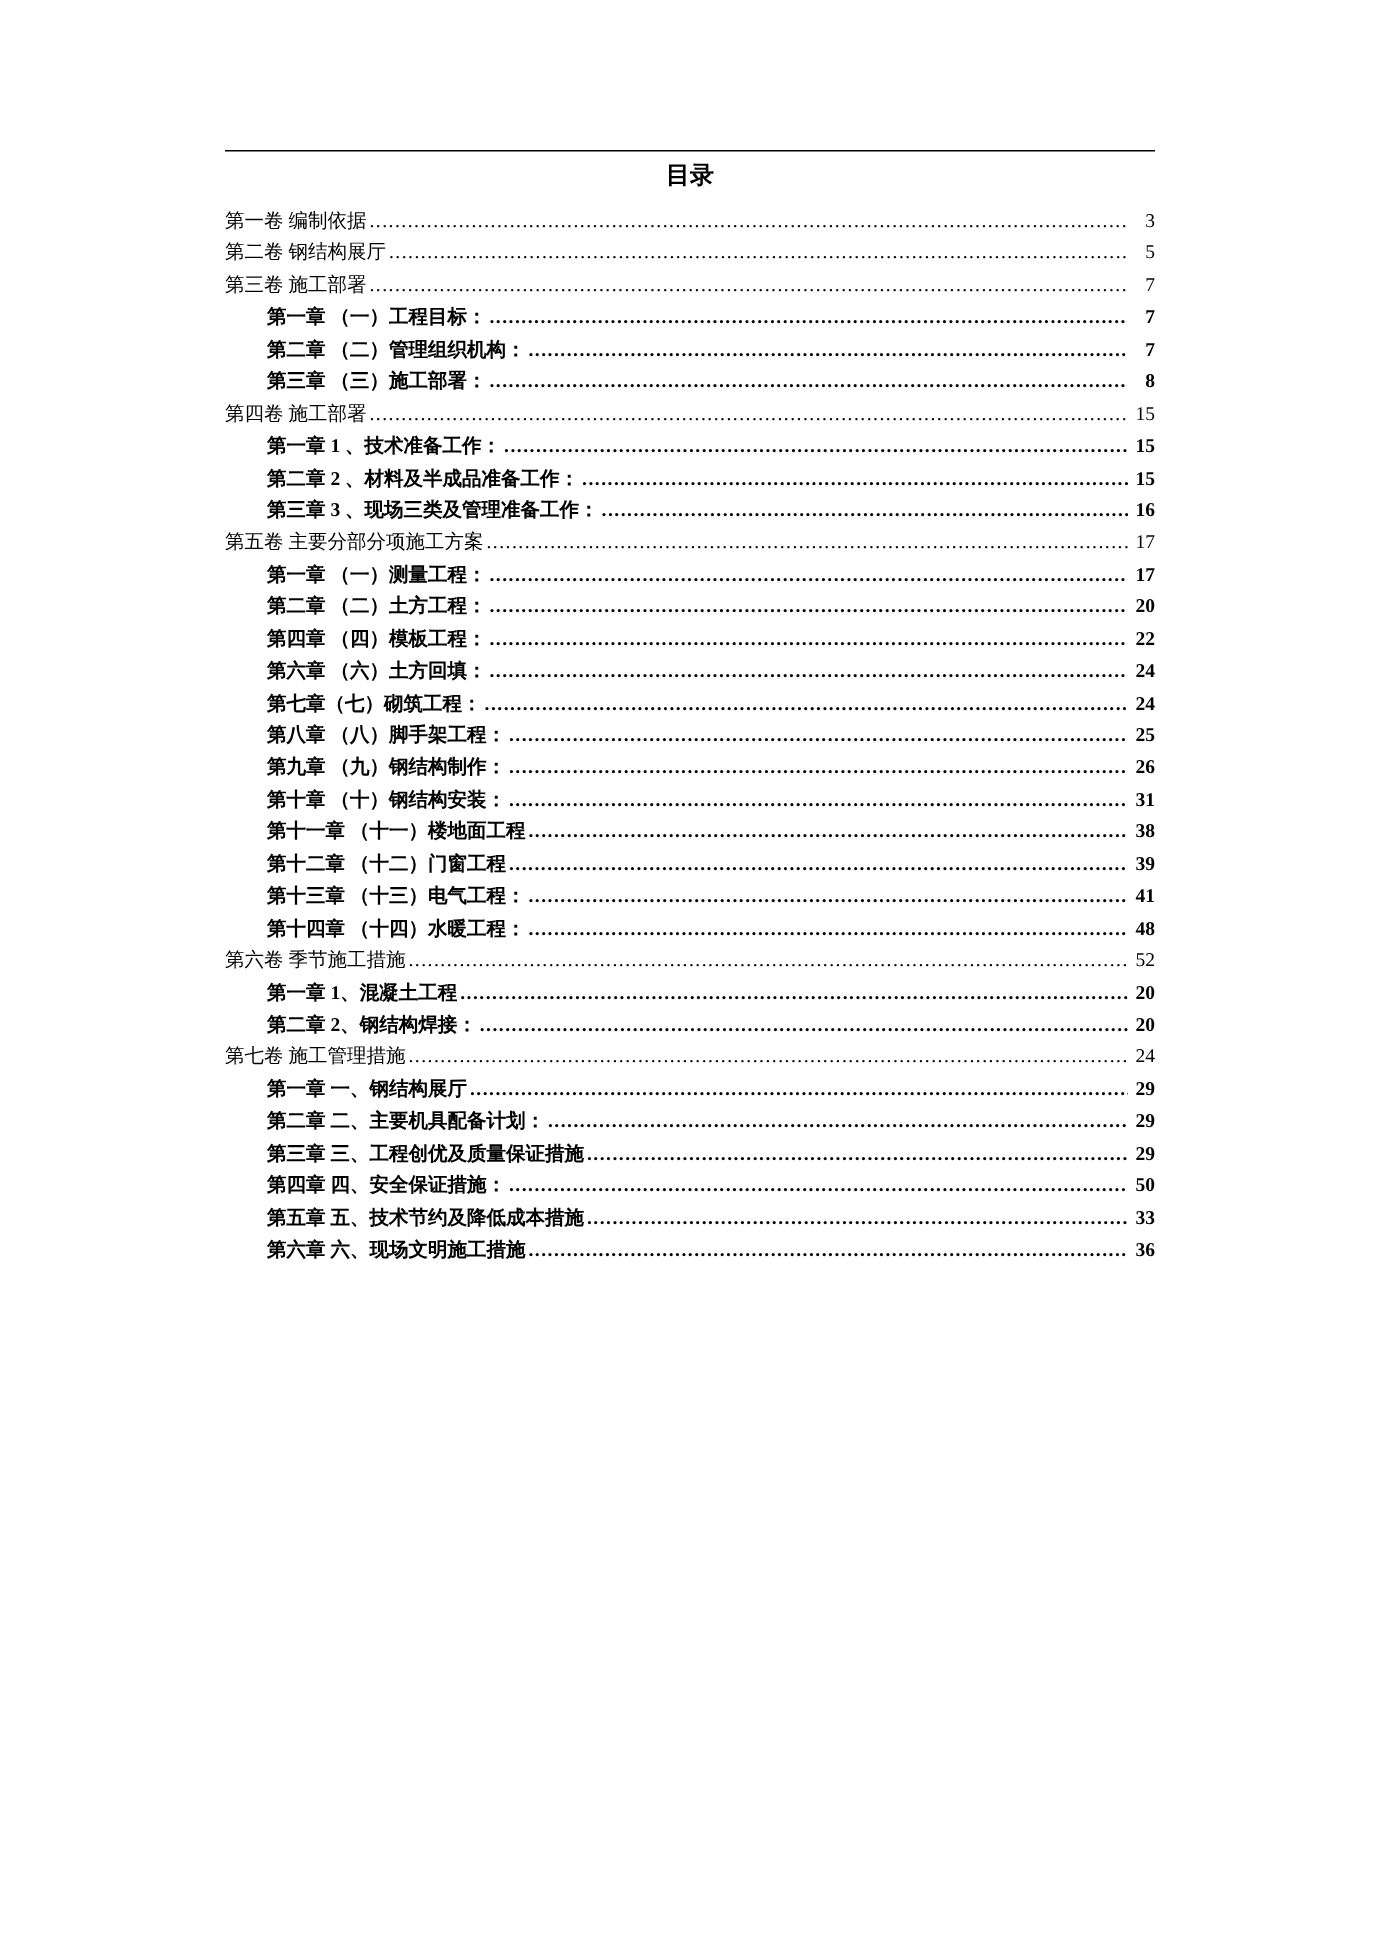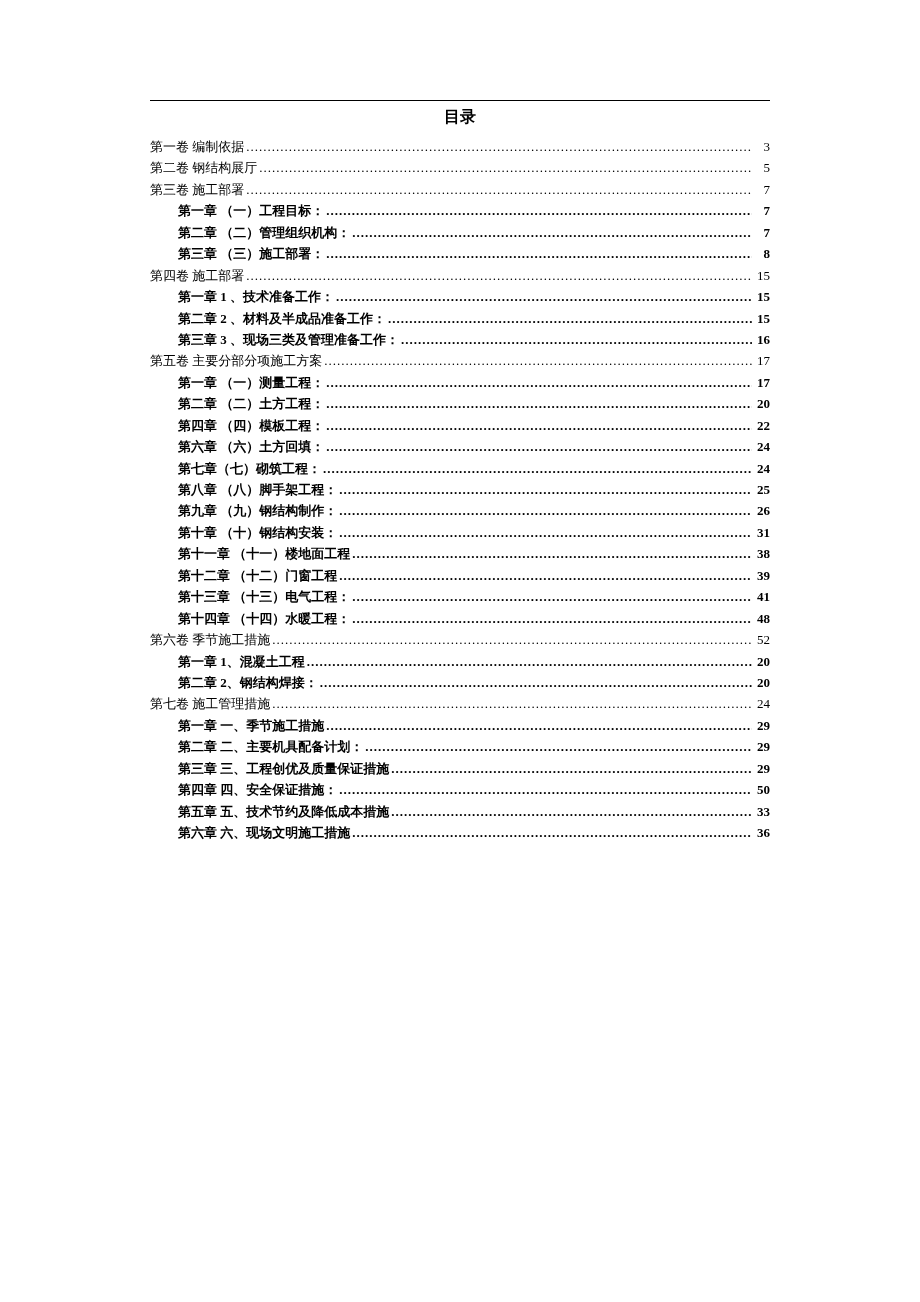--- a/index.html
+++ b/index.html
@@ -194,21 +194,21 @@
         <span class="toc-label">第二章 2、钢结构焊接：</span>
         <span class="toc-dots"></span>
         <span class="toc-page">20</span>
       </div>
       <div class="toc-line level-1">
         <span class="toc-label">第七卷 施工管理措施</span>
         <span class="toc-dots"></span>
         <span class="toc-page">24</span>
       </div>
       <div class="toc-line level-2">
-        <span class="toc-label">第一章 一、季节施工措施</span>
+        <span class="toc-label">第一章 一、钢结构展厅</span>
         <span class="toc-dots"></span>
         <span class="toc-page">29</span>
       </div>
       <div class="toc-line level-2">
         <span class="toc-label">第二章 二、主要机具配备计划：</span>
         <span class="toc-dots"></span>
         <span class="toc-page">29</span>
       </div>
       <div class="toc-line level-2">
         <span class="toc-label">第三章 三、工程创优及质量保证措施</span>

